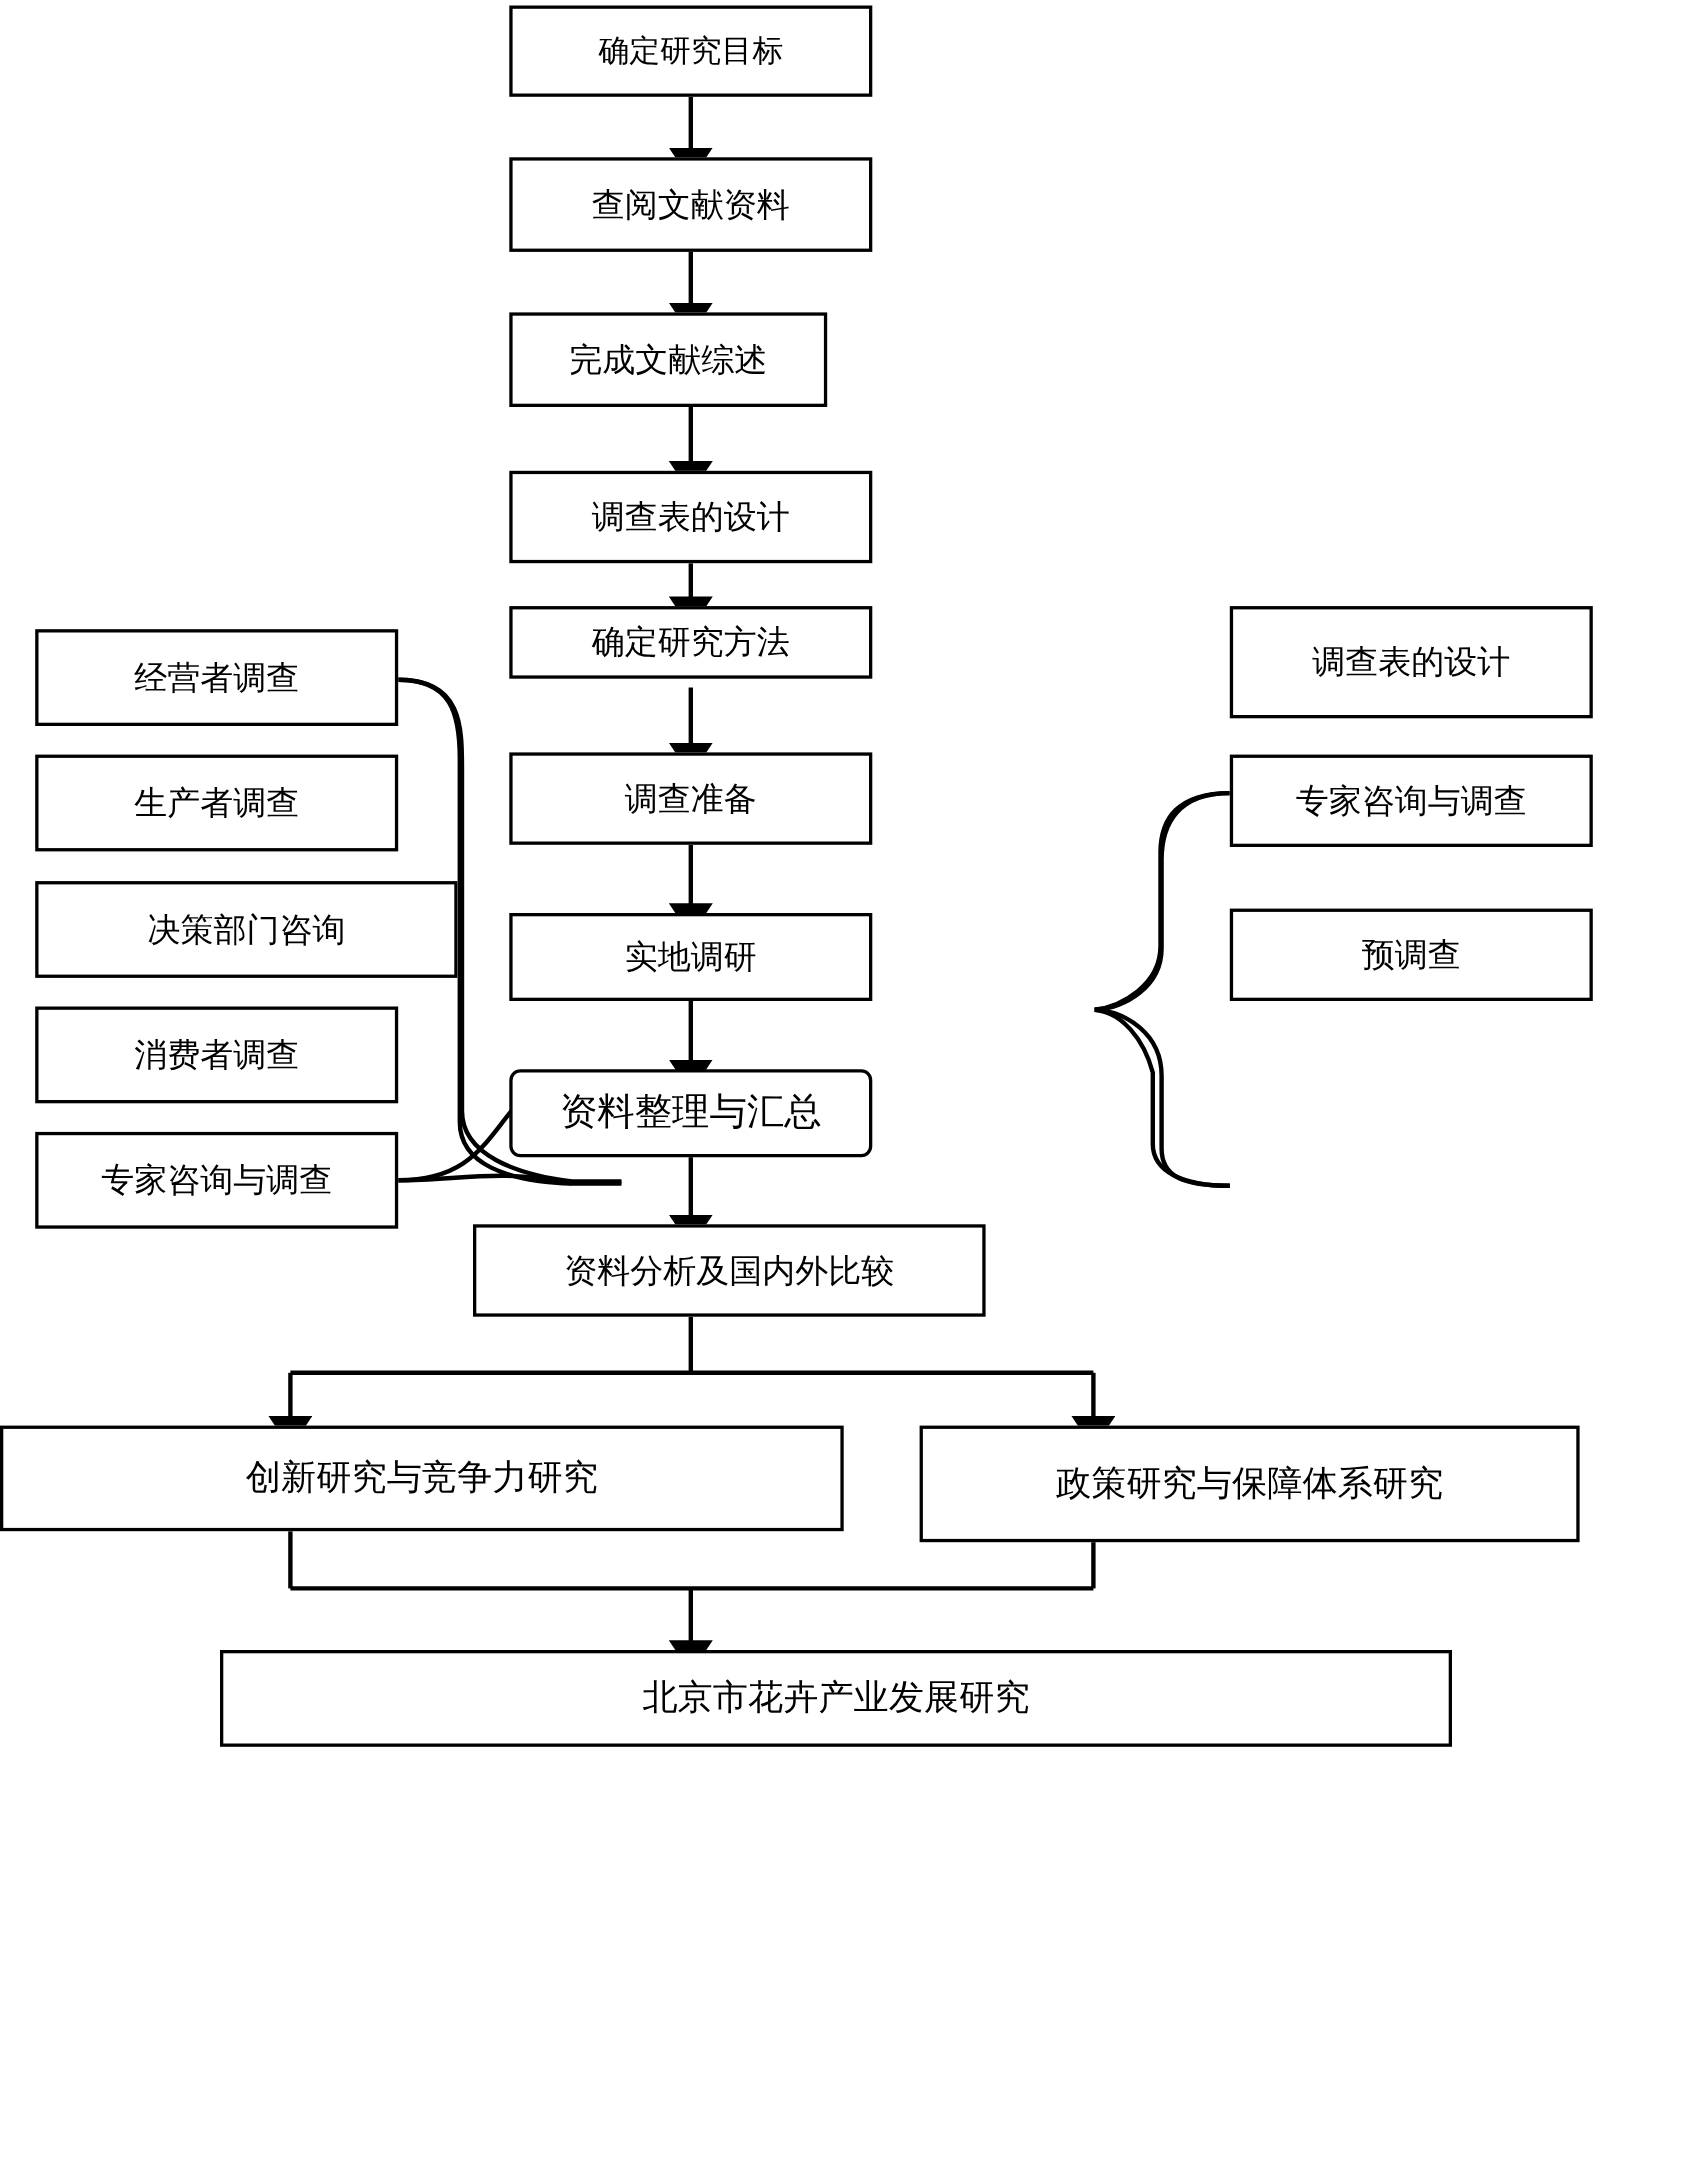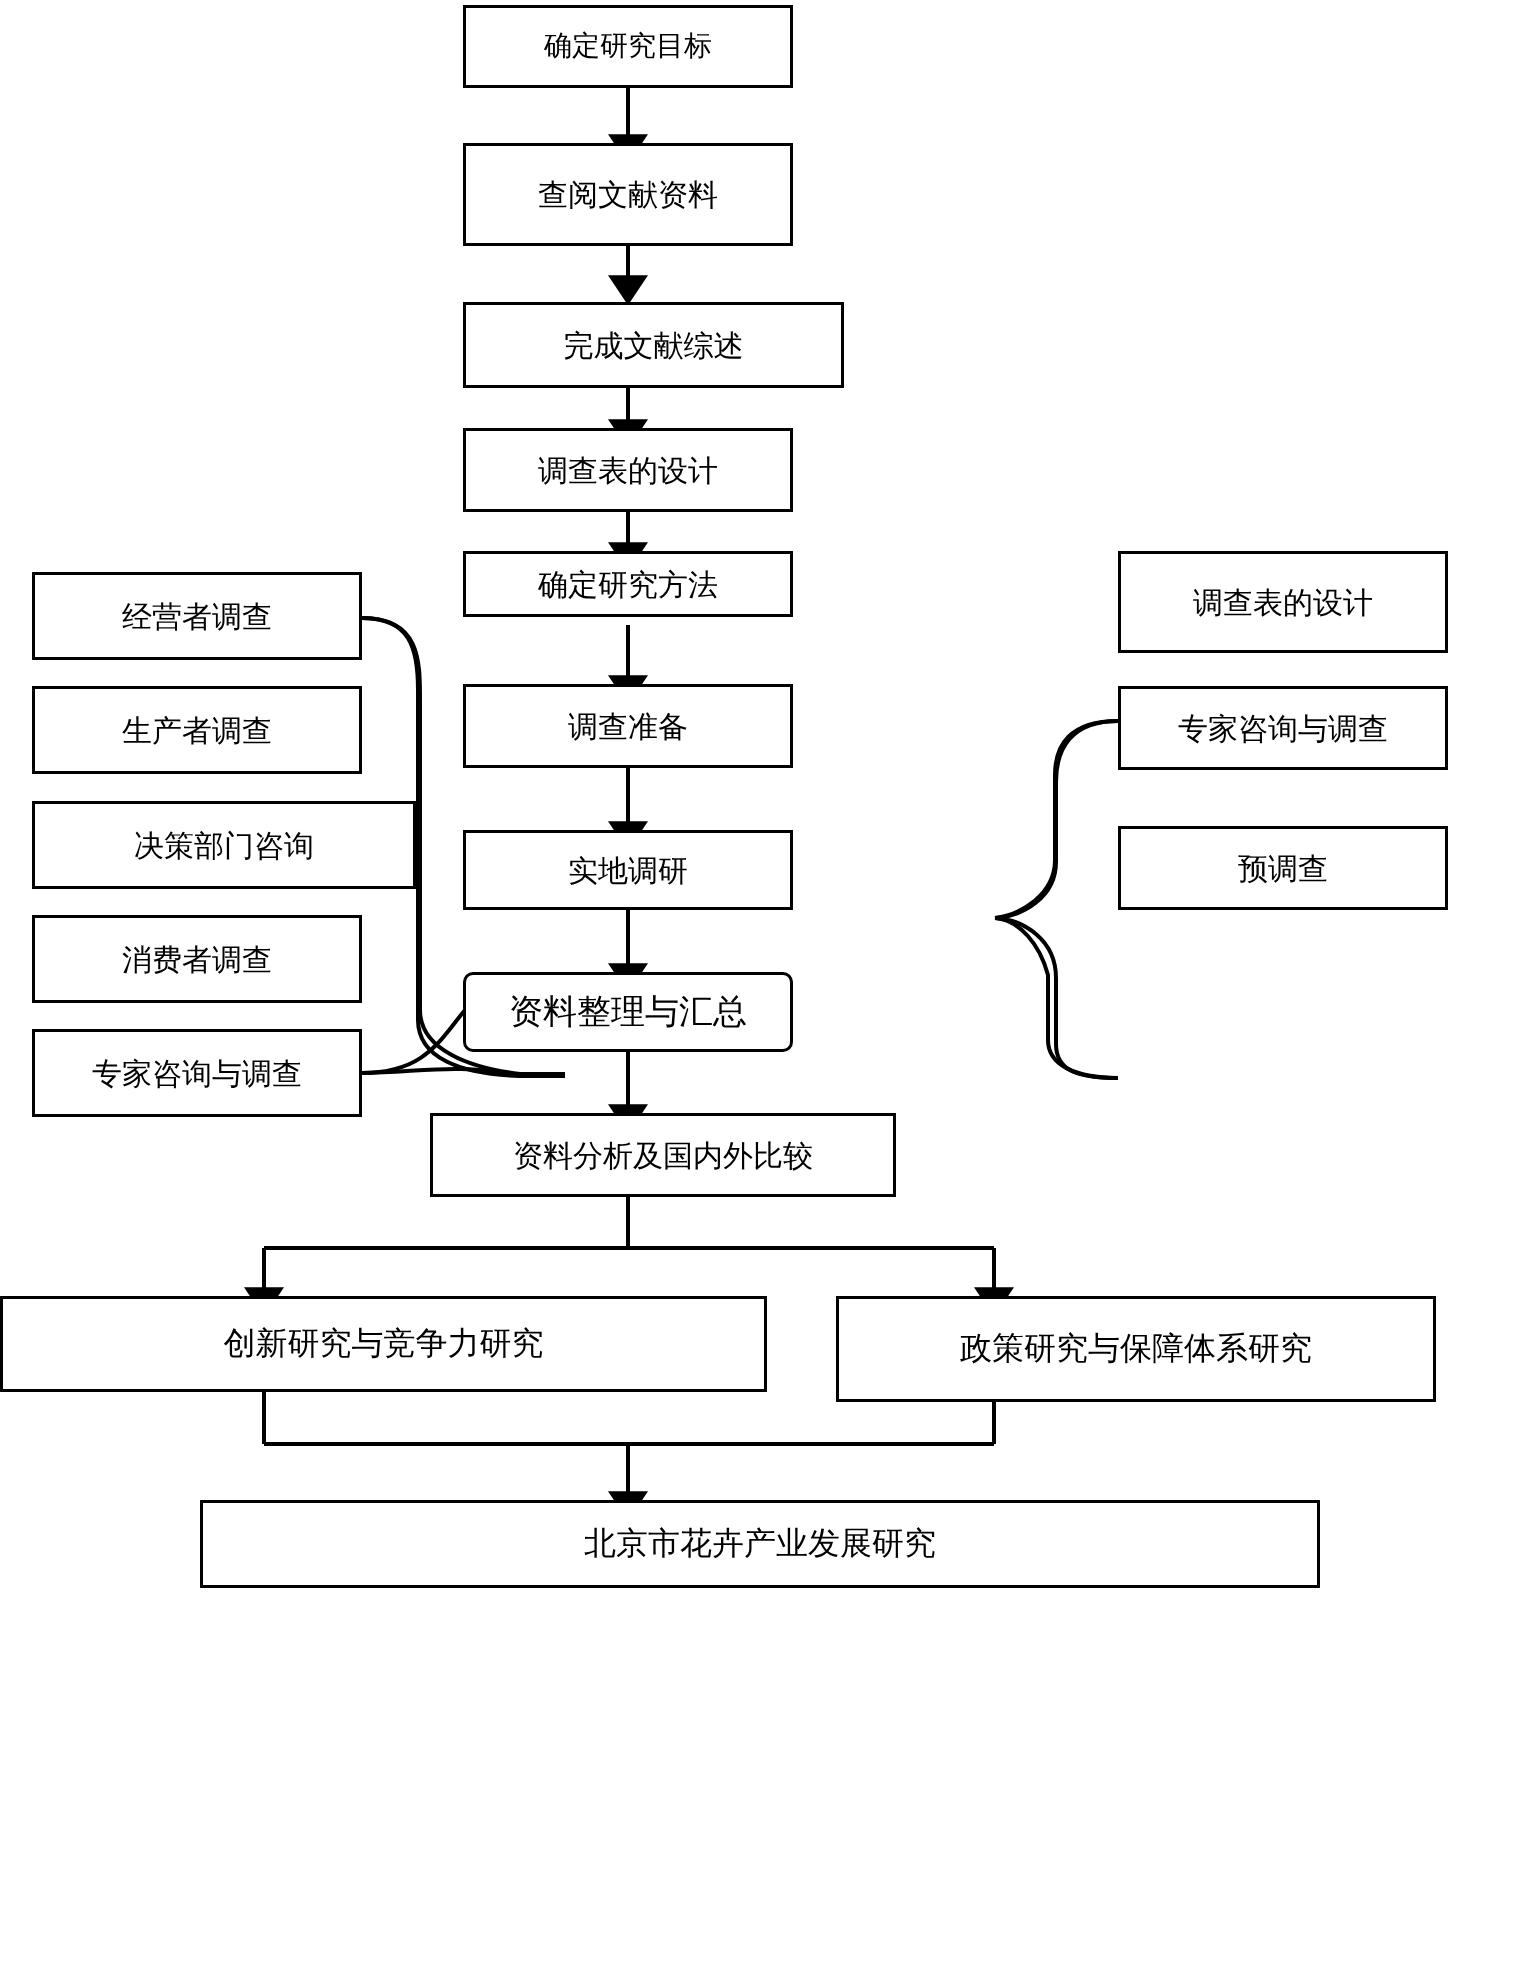--- a/index.html
+++ b/index.html
@@ -75,25 +75,25 @@
       <line x1="994" y1="1392" x2="994" y2="1444"></line>
       <line x1="264" y1="1444" x2="994" y2="1444"></line>
       <line x1="628" y1="1444" x2="628" y2="1500" marker-end="url(#ah)"></line>
     </g>
   </svg>
 
   <div class="node" style="left:463px;top:5px;width:330px;height:83px;font-size:28px;">
     <span>确定研究目标</span>
   </div>
 
-  <div class="node" style="left:463px;top:143px;width:330px;height:103px;font-size:30px;">
+  <div class="node" style="left:463px;top:143px;width:330px;height:86px;font-size:30px;">
     <span>查阅文献资料</span>
   </div>
 
-  <div class="node" style="left:463px;top:284px;width:381px;height:86px;font-size:30px;margin-top:18px;">
+  <div class="node" style="left:463px;top:284px;width:289px;height:86px;font-size:30px;">
     <span>完成文献综述</span>
   </div>
 
   <div class="node" style="left:463px;top:428px;width:330px;height:84px;font-size:30px;">
     <span>调查表的设计</span>
   </div>
 
   <div class="node" style="left:463px;top:551px;width:330px;height:66px;font-size:30px;">
     <span>确定研究方法</span>
   </div>

